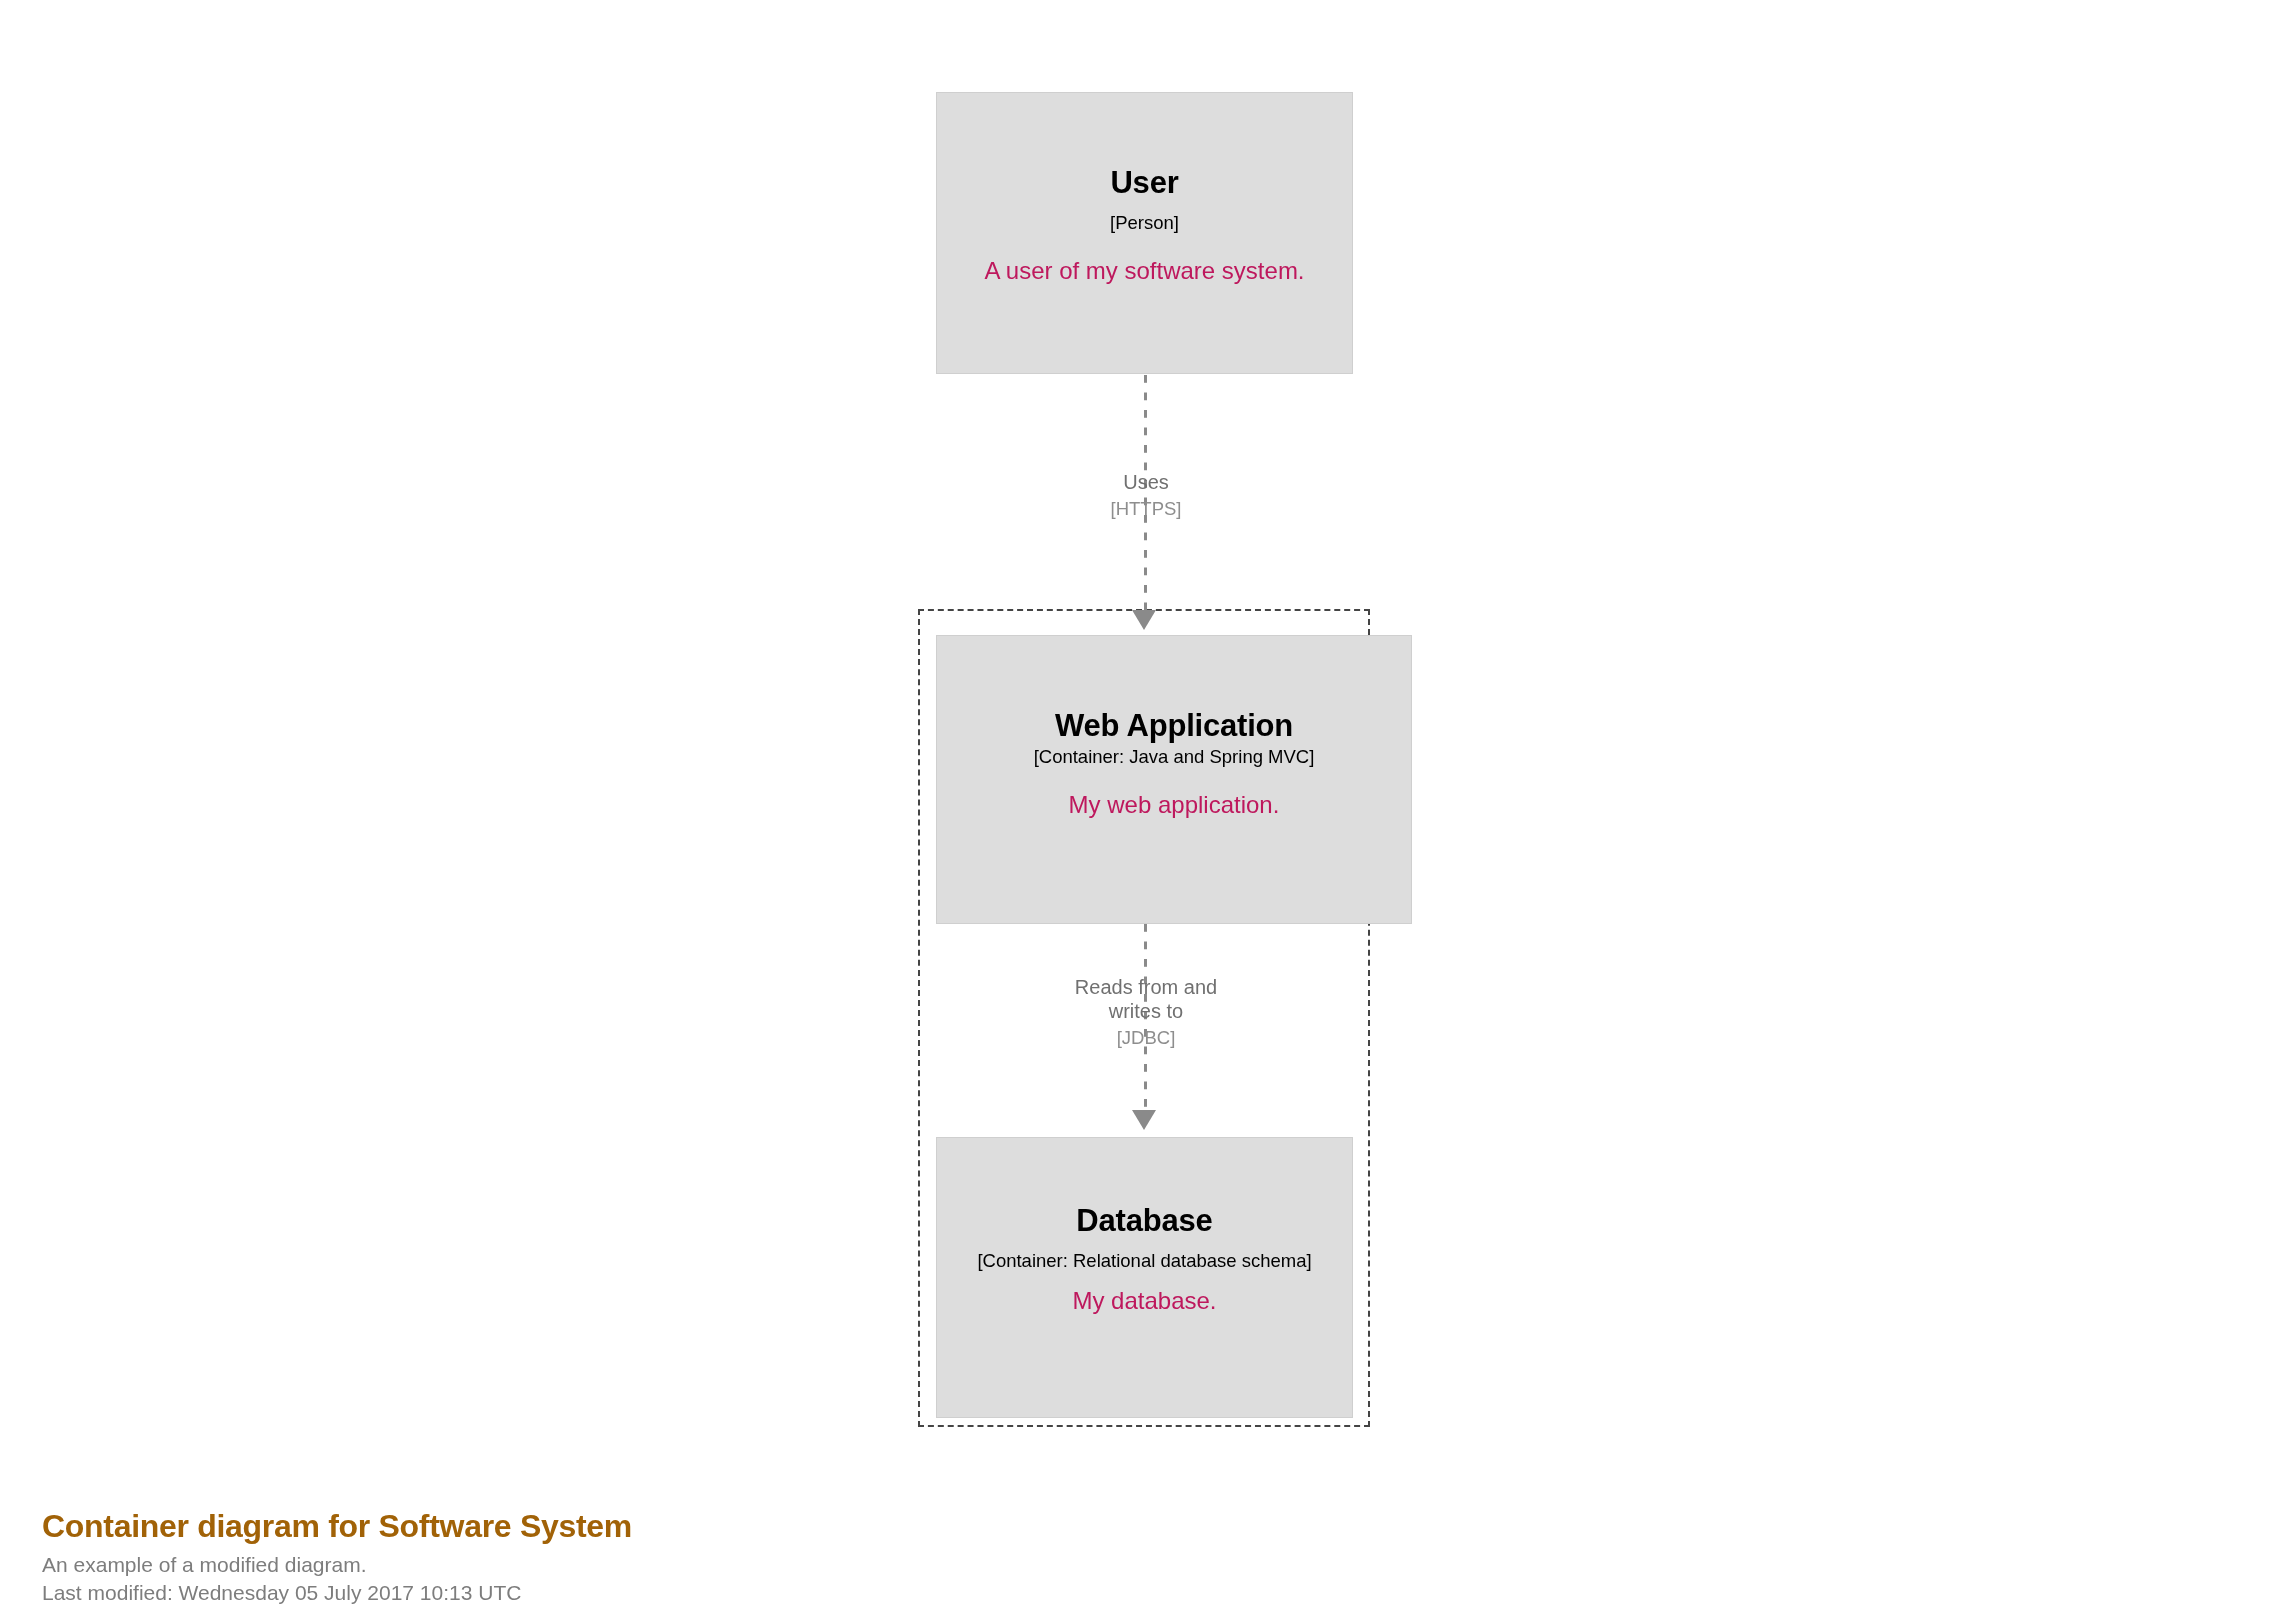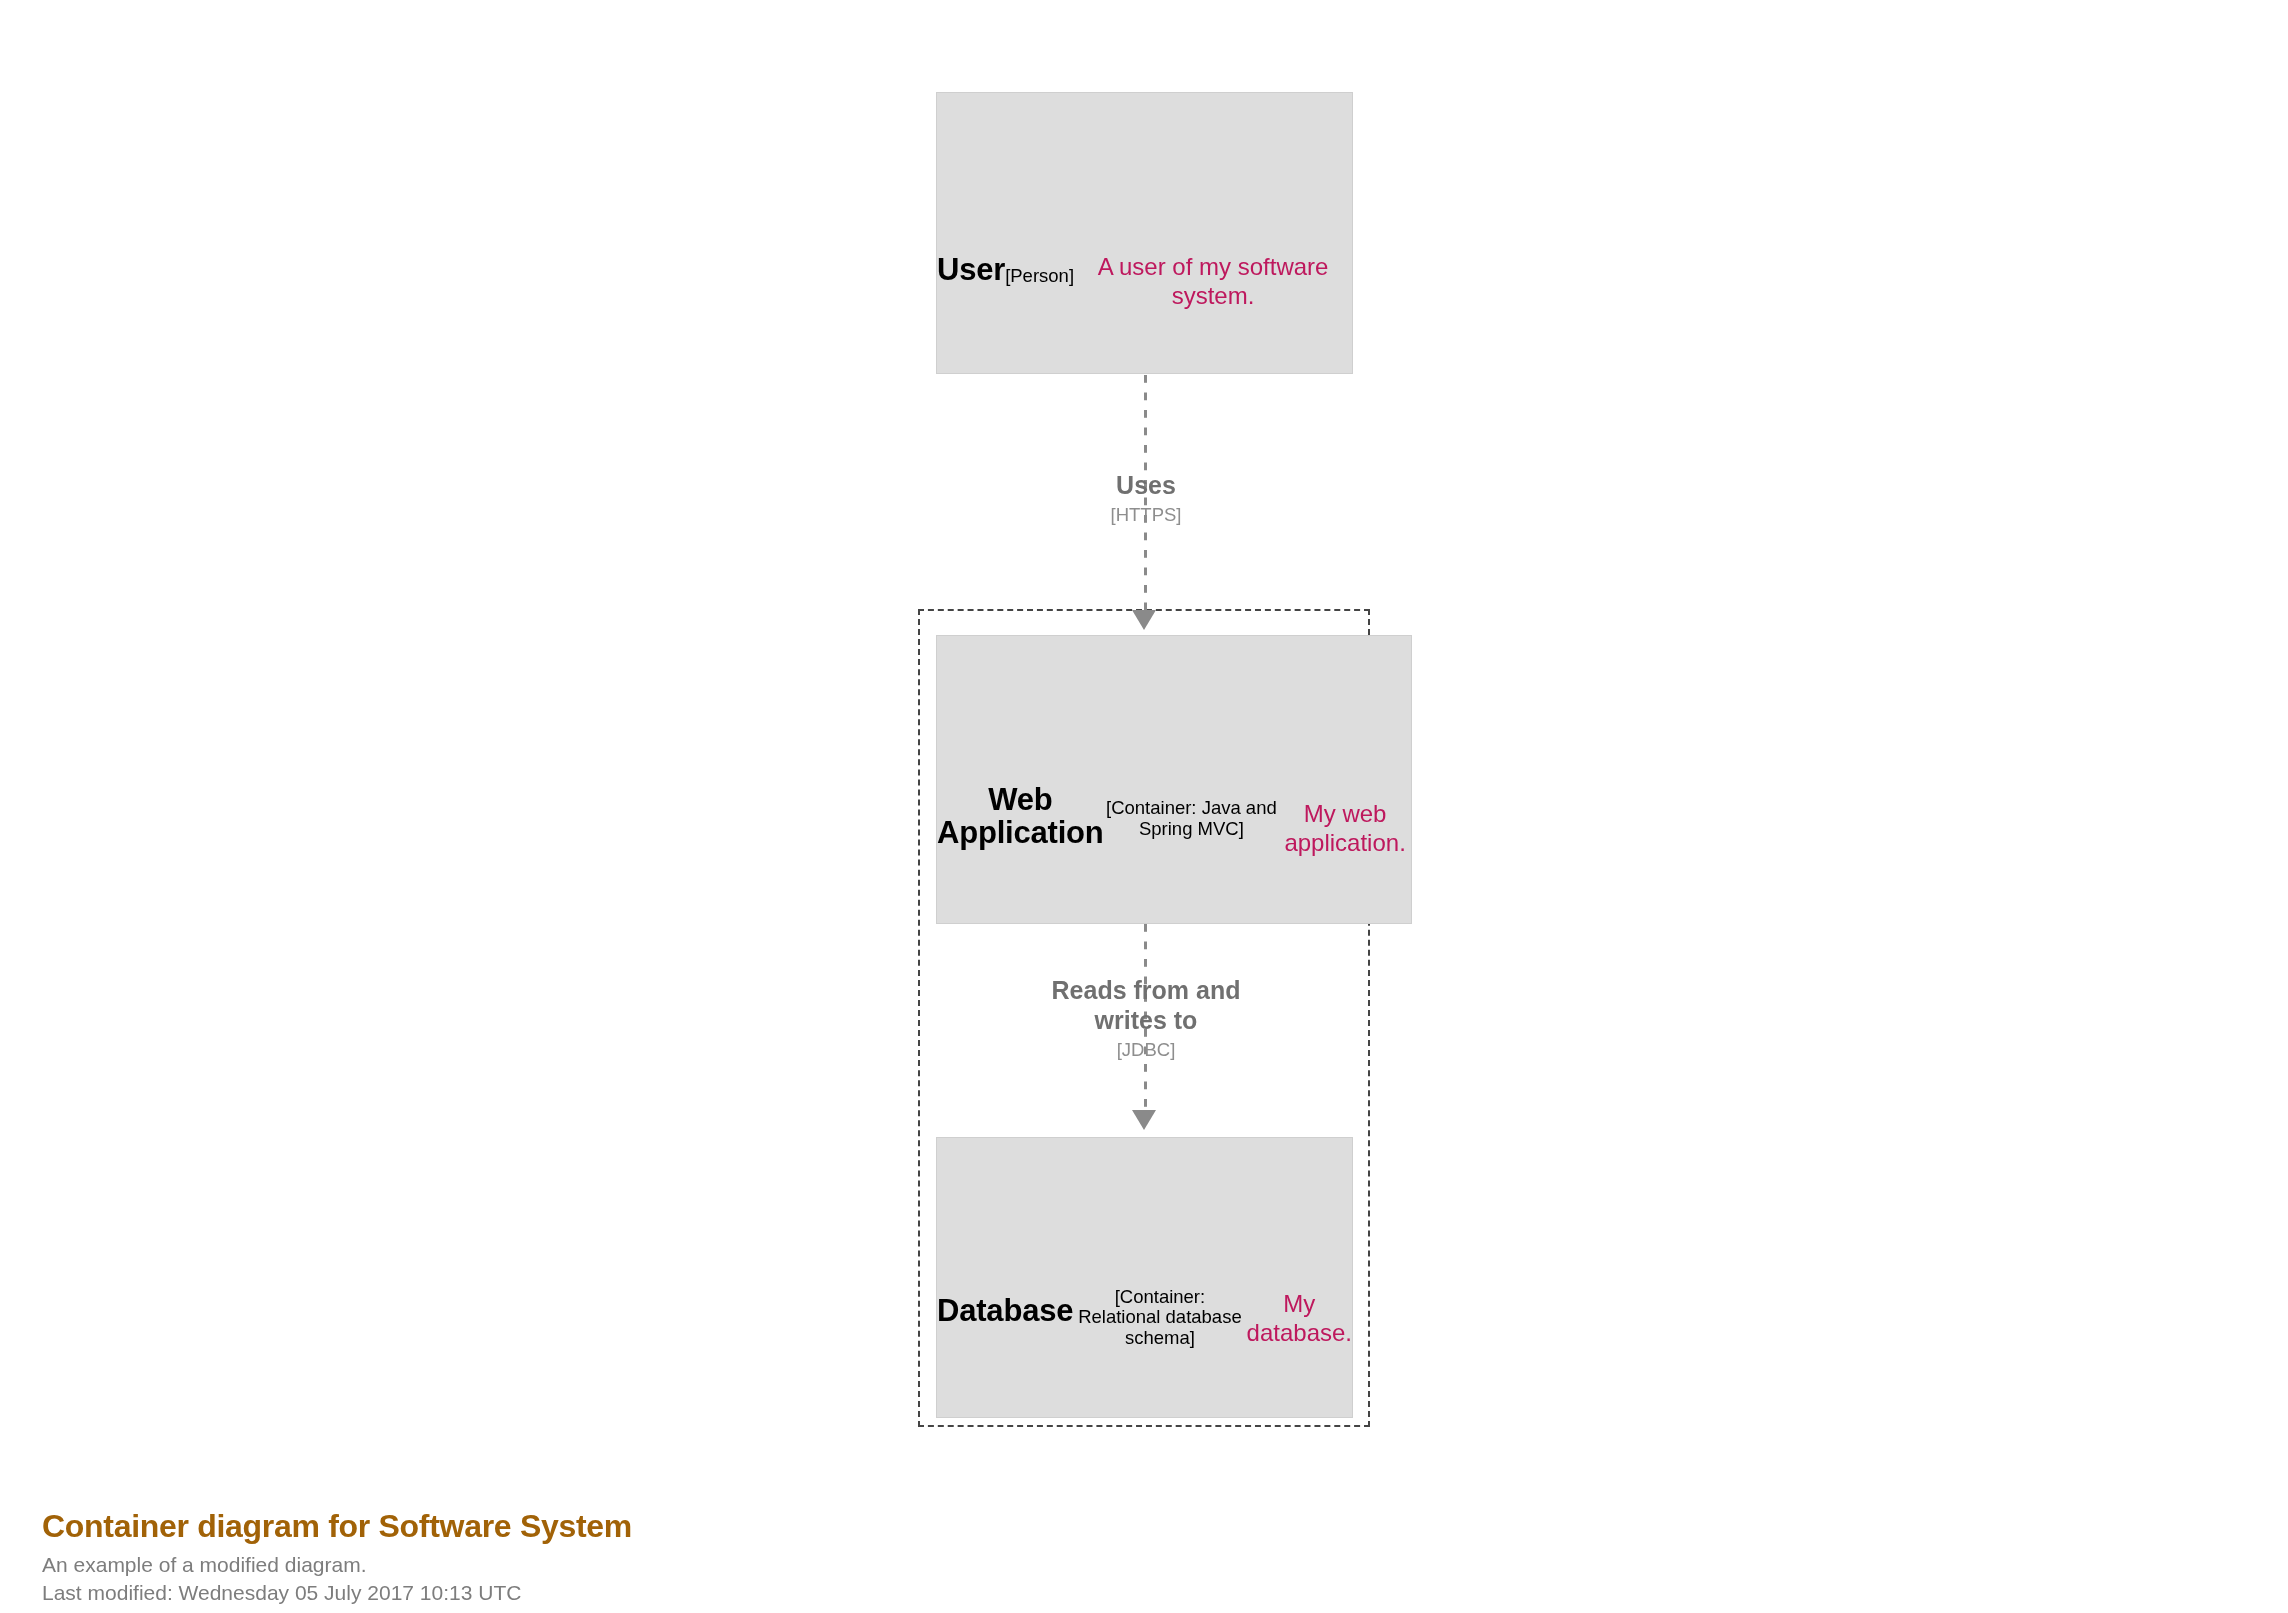--- a/index.html
+++ b/index.html
@@ -21,21 +21,21 @@
     inset: 0;
   }
 
   
   .node {
     position: absolute;
     background: #dddddd;
     border: 0.9px solid #cfcfcf;
     box-sizing: border-box;
     display: flex;
-    flex-direction: row;
+    flex-direction: column;
     align-items: center;
     text-align: center;
   }
   .node-name {
     font-weight: bold;
     color: #000000;
     line-height: 1.05;
     letter-spacing: -0.2px;
   }
   .node-tech {
@@ -126,22 +126,22 @@
   #rel-arrow-jdbc  { left: 1132px; top: 1110px; }
 
   
   .rel-label {
     position: absolute;
     text-align: center;
     width: 388px;
     left: 952px;
   }
   .rel-desc {
-    font-weight: bold;
-    font-size: 25px;
+    font-weight: normal;
+    font-size: 20px;
     color: #707070;
     line-height: 1.18;
   }
   .rel-tech {
     font-size: 18.5px;
     color: #8e8e8e;
     line-height: 1.2;
     margin-top: 3.7px;
   }
   #rel-label-uses { top: 471px; }

